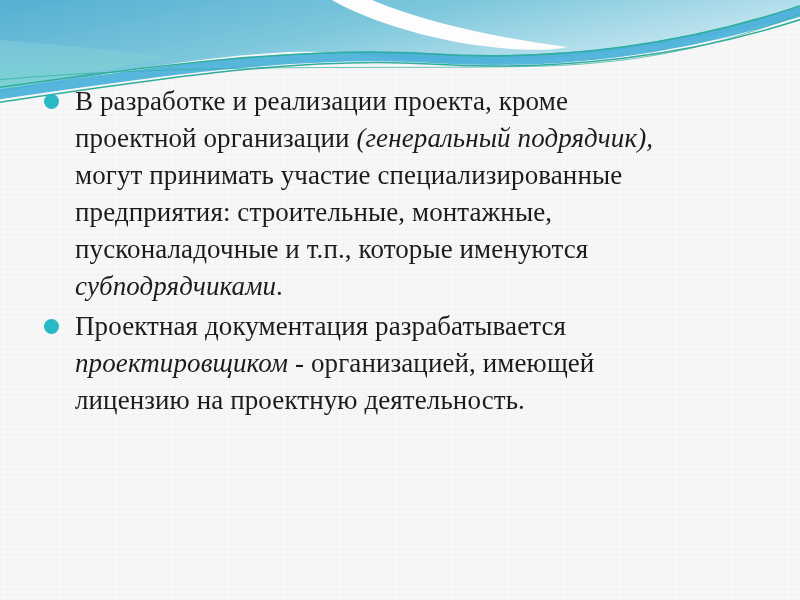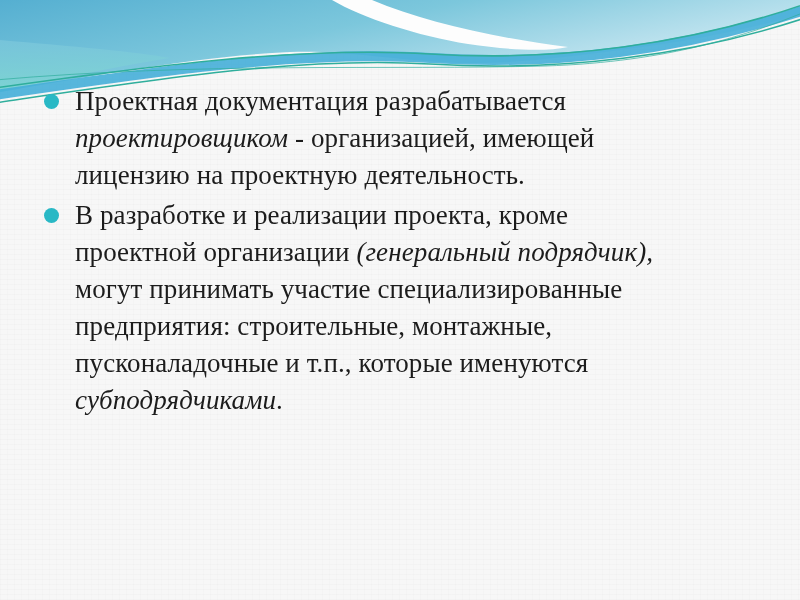--- a/index.html
+++ b/index.html
@@ -62,21 +62,21 @@
     <path fill="none" stroke="var(--wstripe,#45aed8)" stroke-width="10" opacity="0.9" d="M-5,95 C150,72 300,50 430,58 C560,66 680,50 805,10"></path>
 
     <path fill="none" stroke="var(--wgreen,#2fae9c)" stroke-width="1.6" d="M-5,88 C150,66 300,46 430,54 C560,62 690,44 805,4"></path>
     <path fill="none" stroke="var(--wgreen,#2fae9c)" stroke-width="1.6" d="M-5,103 C150,80 300,56 430,64 C560,72 690,56 805,18"></path>
     <path fill="none" stroke="var(--wgreen,#2fae9c)" stroke-width="1" opacity="0.7" d="M-5,80 C200,62 390,70 545,66 C670,62 750,34 805,12"></path>
   </svg>
 
   <div class="bullet-list">
       <div class="bullet-item">
         <span class="bullet-marker"></span>
-        <div class="bullet-text"><span>Проектная документация разрабатывается </span><span class="italic">проектировщиком</span><span> - организацией, имеющей лицензию на проектную деятельность.</span></div>
+        <div class="bullet-text"><span>В разработке и реализации проекта, кроме проектной организации </span><span class="italic">(генеральный подрядчик),</span><span> могут принимать участие специализированные предприятия: строительные, монтажные, пусконаладочные и т.п., которые именуются </span><span class="italic">субподрядчиками</span><span>.</span></div>
       </div>
       <div class="bullet-item">
         <span class="bullet-marker"></span>
-        <div class="bullet-text"><span>В разработке и реализации проекта, кроме проектной организации </span><span class="italic">(генеральный подрядчик),</span><span> могут принимать участие специализированные предприятия: строительные, монтажные, пусконаладочные и т.п., которые именуются </span><span class="italic">субподрядчиками</span><span>.</span></div>
+        <div class="bullet-text"><span>Проектная документация разрабатывается </span><span class="italic">проектировщиком</span><span> - организацией, имеющей лицензию на проектную деятельность.</span></div>
       </div>
     </div>
 
 </div>
 
 </body></html>

